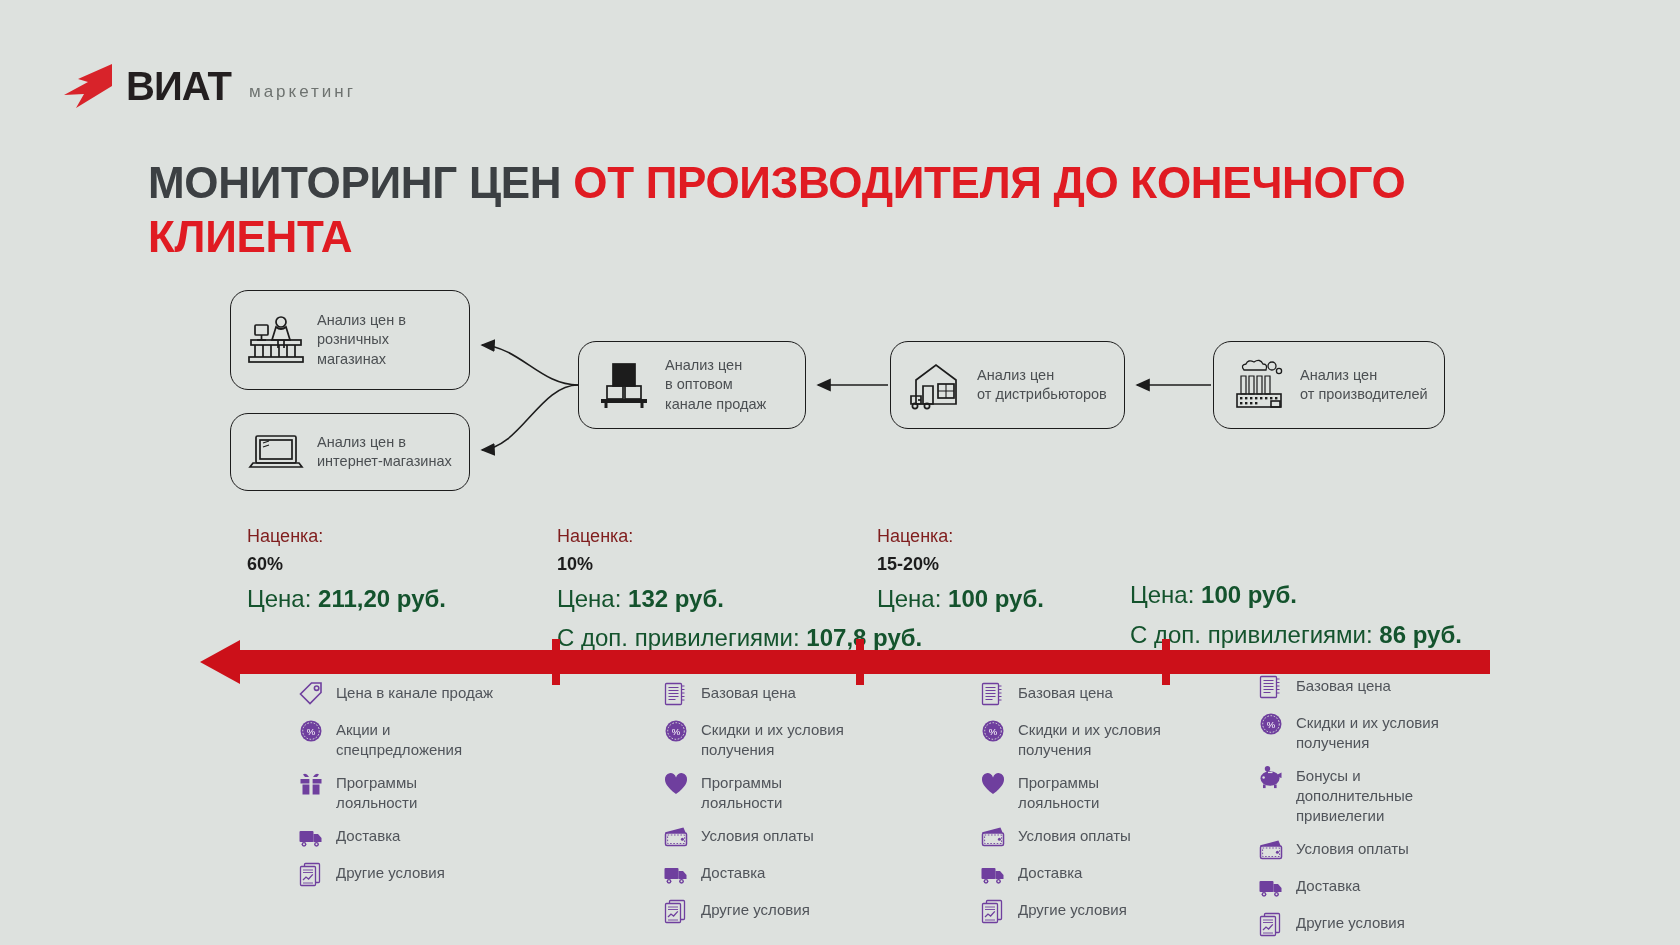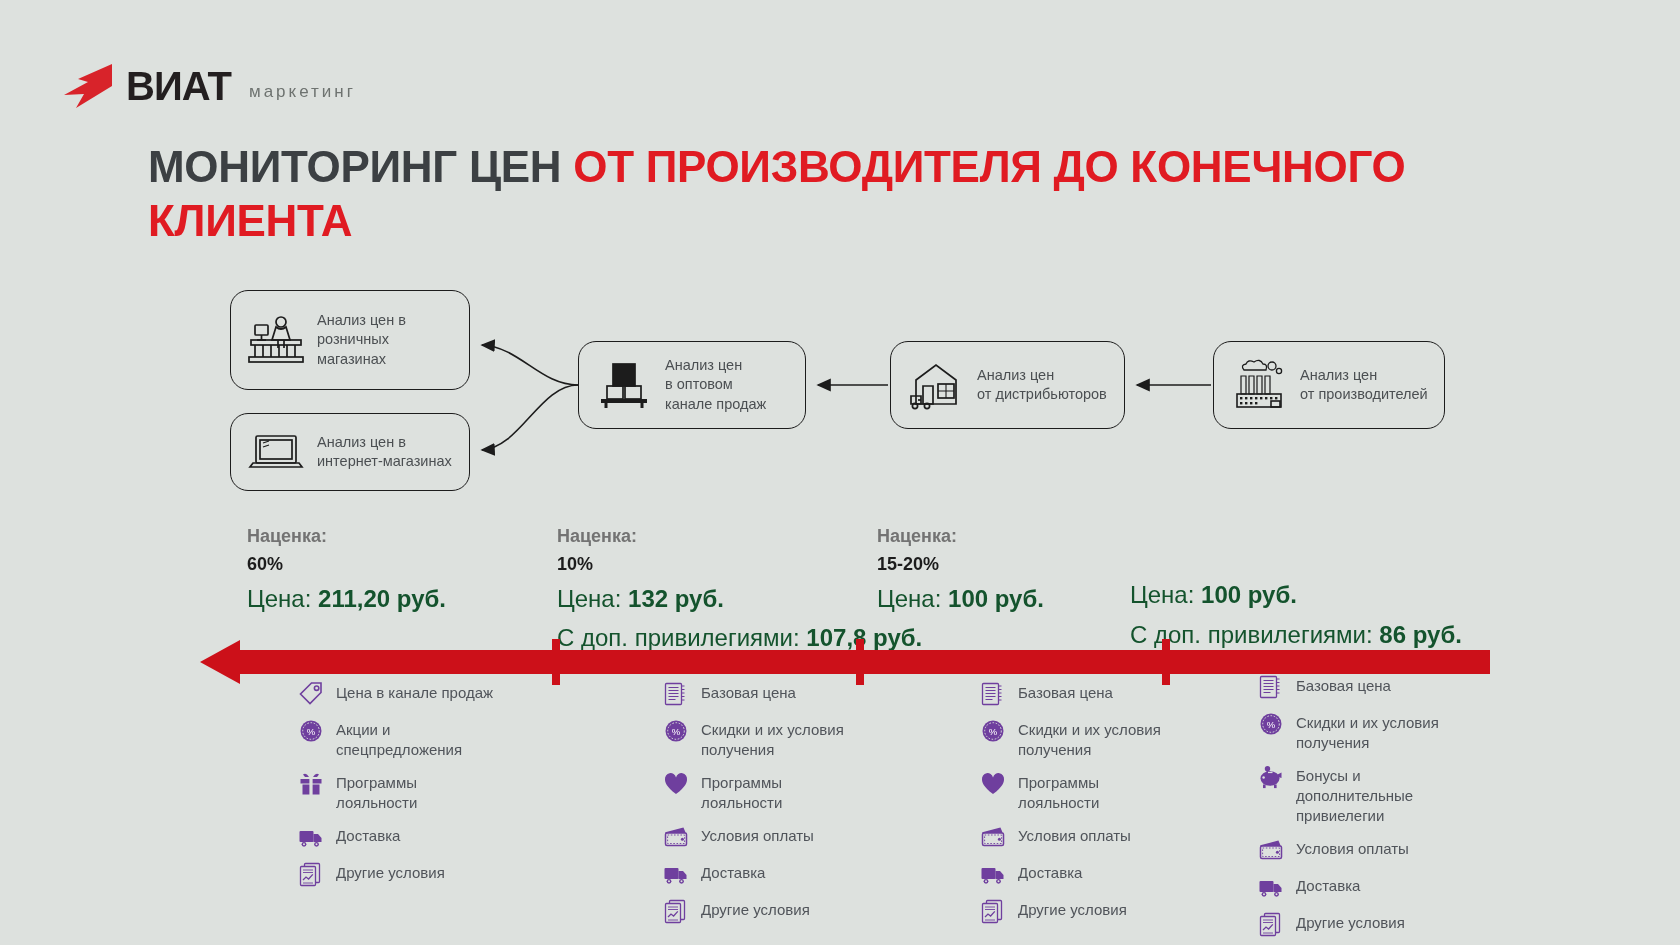--- a/index.html
+++ b/index.html
@@ -19,21 +19,21 @@
     font-weight: bold; font-size: 40px; letter-spacing: -1px;
     color: #231f20; line-height: 1;
   }
   #logo .sub {
     font-size: 17px; color: #6e7370; letter-spacing: 3px;
     margin-left: 8px; margin-top: 12px;
   }
 
   
   #title {
-    position: absolute; left: 148px; top: 140px; width: 1430px;
+    position: absolute; left: 148px; top: 156px; width: 1430px;
     font-size: 44px; font-weight: bold; line-height: 1.22;
     letter-spacing: -0.3px;
   }
   #title .dark { color: #3c4043; }
   #title .red  { color: #e01b22; }
 
   
   .fbox {
     position: absolute;
     border: 1.6px solid #1c1c1c;
@@ -50,21 +50,21 @@
   #box-retail   { left: 230px;  top: 290px; width: 240px; height: 100px; }
   #box-online   { left: 230px;  top: 413px; width: 240px; height: 78px; }
   #box-whole    { left: 578px;  top: 341px; width: 228px; height: 88px; }
   #box-distrib  { left: 890px;  top: 341px; width: 235px; height: 88px; }
   #box-manuf    { left: 1213px; top: 341px; width: 232px; height: 88px; }
 
   #flow-svg { position: absolute; left: 0; top: 250px; width: 1680px; height: 260px; pointer-events: none; }
 
   
   .pblock { position: absolute; }
-  .pblock .mk-label { font-size: 18px; color: #737373; line-height: 1.5; font-weight: bold; }
+  .pblock .mk-label { font-size: 18px; color: #7f1d1d; line-height: 1.5; }
   .pblock .mk-value { font-size: 18px; color: #1c1c1c; font-weight: bold; line-height: 1.6; }
   .pblock .price-row { font-size: 24px; color: #14532d; line-height: 1.65; white-space: nowrap; }
   .pblock .price-row b { font-weight: bold; }
 
   #p1 { left: 247px; top: 523px; }
   #p2 { left: 557px; top: 523px; }
   #p3 { left: 877px; top: 523px; }
   #p4 { left: 1130px; top: 575px; }
 
   

